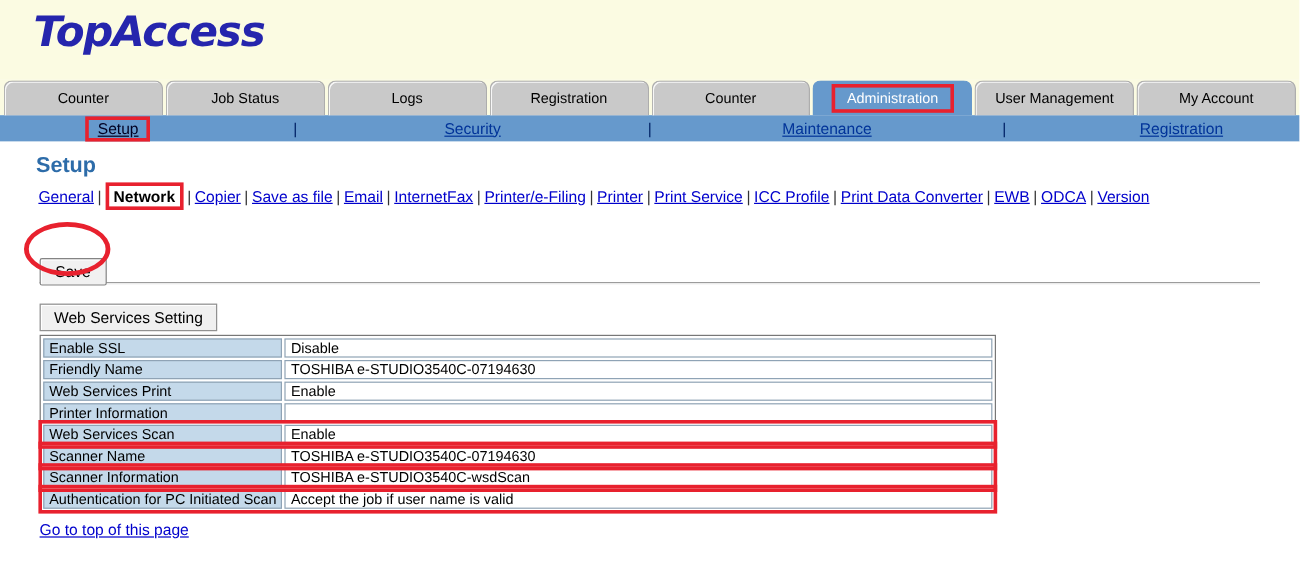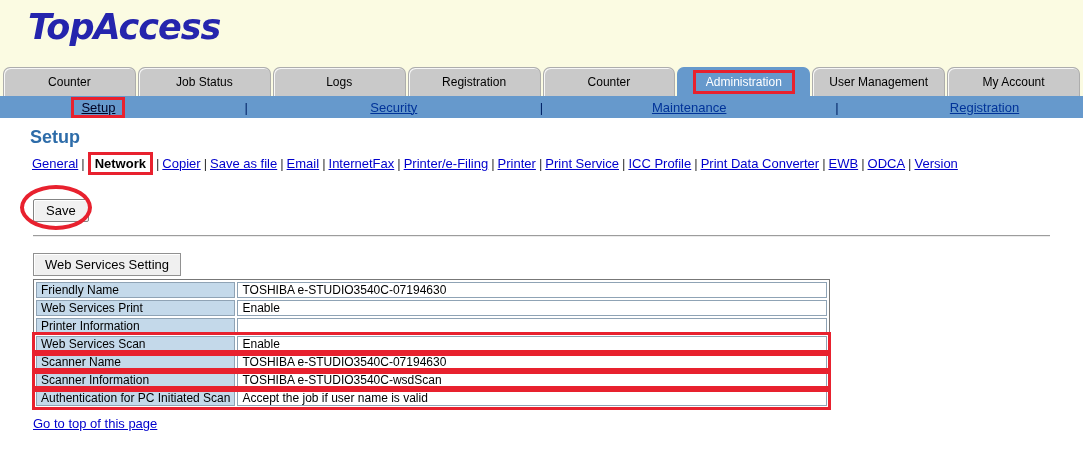--- a/index.html
+++ b/index.html
@@ -40,21 +40,21 @@
   .page-title { margin:0; font-size:18px; font-weight:bold; color:#2d6ca9; }
   .section-links { margin-top:8px; font-size:13px; color:#333; white-space:nowrap; }
   .section-links a { color:#0000cc; text-decoration:underline; cursor:pointer; margin:0 2px; }
   .section-links .lsep { color:#333; margin:0 1px; }
   .section-links a.active-link {
     color:#000; font-weight:bold; text-decoration:none;
     border:3px solid #e8212e; padding:1px 4px; margin:0 2px;
   }
   .save-wrap { position:relative; margin-top:23px; margin-left:3px; width:120px; height:28px; }
   .save-btn {
-    position:absolute; left:0; top:5px; font-size:13px; padding:3px 12px;
+    position:absolute; left:0; top:21px; font-size:13px; padding:3px 12px;
     background:#f1f1f1; border:1px solid #848484; border-radius:2px;
     box-shadow:inset 1px 1px 0 #fff; cursor:pointer;
     font-family:"Liberation Sans", sans-serif;
   }
   .red-ellipse {
     position:absolute; left:-13px; top:-9px; width:72px; height:45px;
     border:4px solid #e8212e; border-radius:50%; pointer-events:none;
   }
   .divider { margin:13px 0 0 3px; width:1017px; border-top:1px solid #9c9c9c; border-bottom:1px solid #ececec; }
   .ws-header {
@@ -138,20 +138,24 @@
       <div class="red-ellipse"></div>
     </div>
 
     <div class="divider"></div>
 
     <div class="ws-header">Web Services Setting</div>
 
     <table class="ws">
       <tbody>
         <tr>
+          <td class="lbl">Enable SSL</td>
+          <td class="val">Disable</td>
+        </tr>
+        <tr>
           <td class="lbl">Friendly Name</td>
           <td class="val">TOSHIBA e-STUDIO3540C-07194630</td>
         </tr>
         <tr>
           <td class="lbl">Web Services Print</td>
           <td class="val">Enable</td>
         </tr>
         <tr>
           <td class="lbl">Printer Information</td>
           <td class="val"></td>

